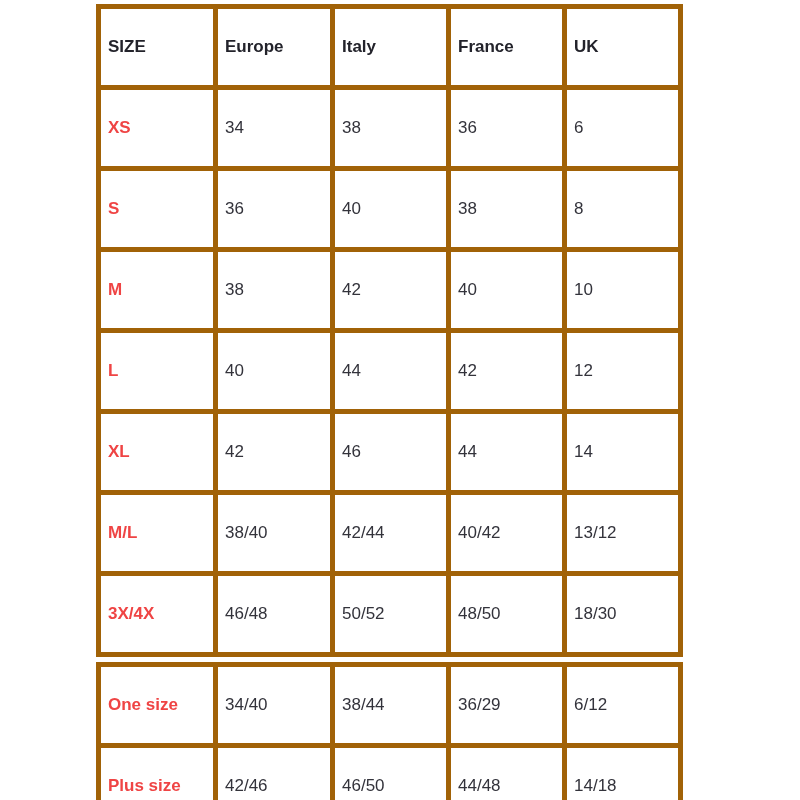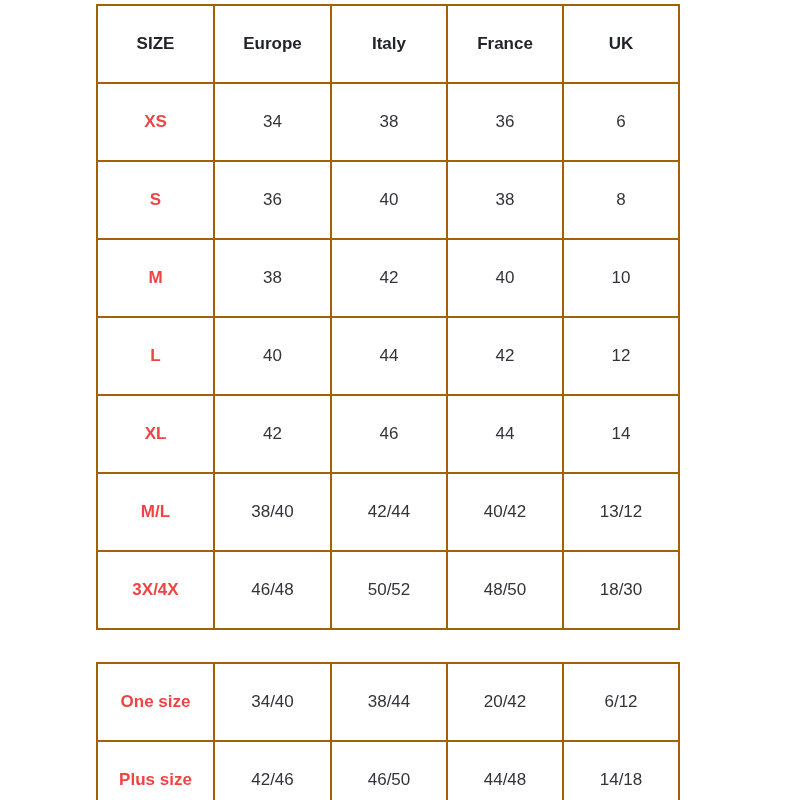--- a/index.html
+++ b/index.html
@@ -23,23 +23,22 @@
     left: 96px;
     top: 0px;
     width: 582px;
   }
   table.size-table {
     border-collapse: collapse;
     width: 582px;
     table-layout: fixed;
   }
   table.size-table td {
-    border: 2px solid #a16207;
+    border: 5px solid #a16207;
     height: 62px;
-    text-align: center;
     vertical-align: middle;
     font-size: 17px;
     color: #33333b;
     padding: 7px;
   }
   table.size-table td.label {
     font-weight: bold;
     font-size: 17px;
     color: #ef4444;
   }
@@ -142,21 +141,21 @@
             <col class="c1">
             <col class="c2">
             <col class="c3">
             <col class="c4">
         </colgroup>
         <tbody>
           <tr>
             <td class="label">One size</td>
             <td>34/40</td>
             <td>38/44</td>
-            <td>20/42</td>
+            <td>36/29</td>
             <td>6/12</td>
           </tr>
           <tr>
             <td class="label">Plus size</td>
             <td>42/46</td>
             <td>46/50</td>
             <td>44/48</td>
             <td>14/18</td>
           </tr>
         </tbody>

